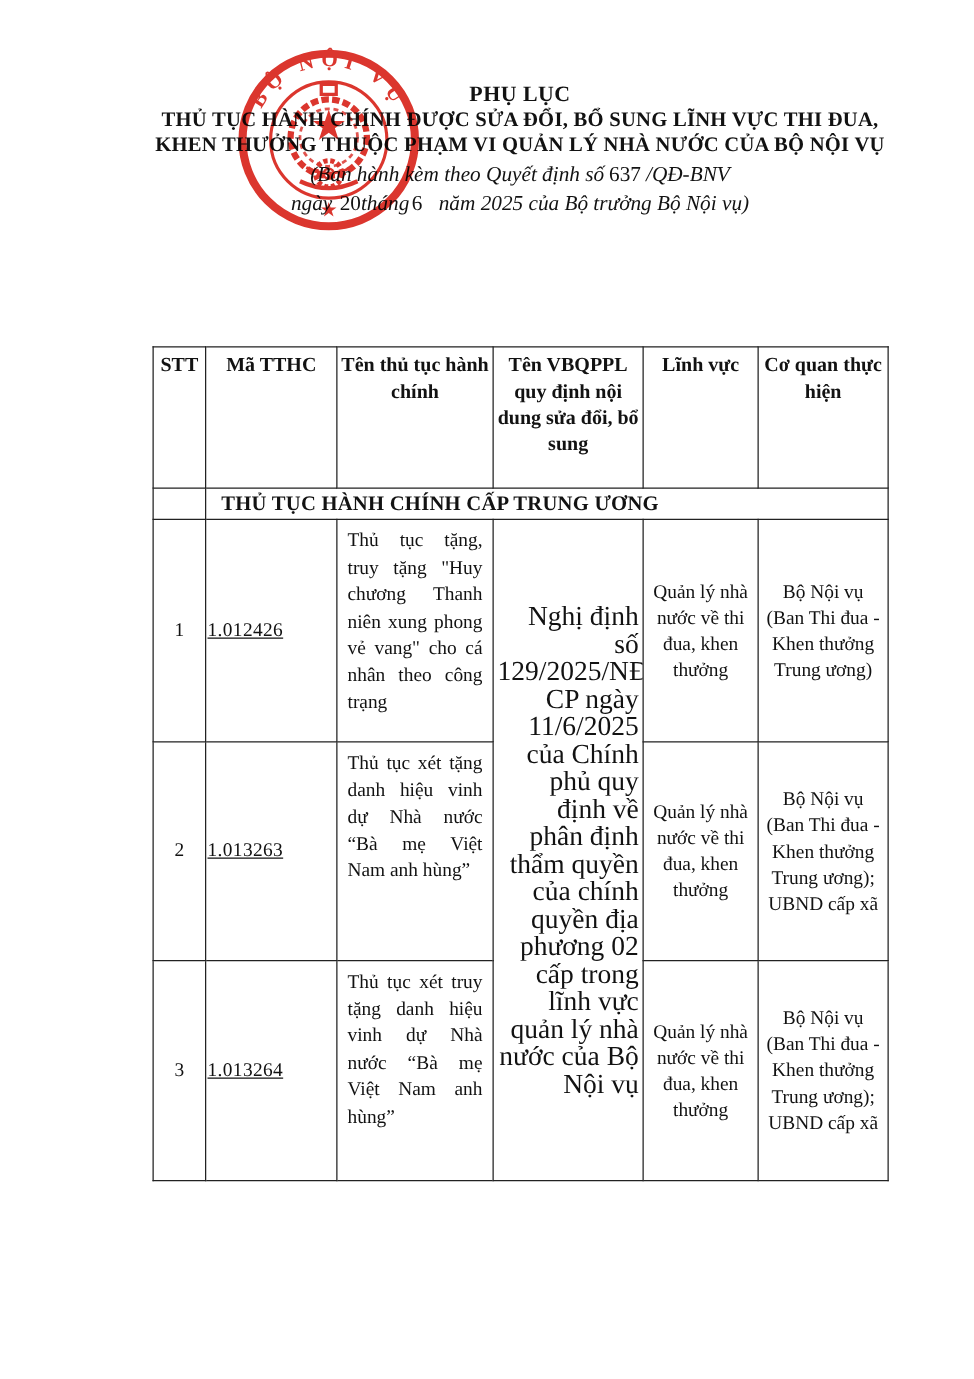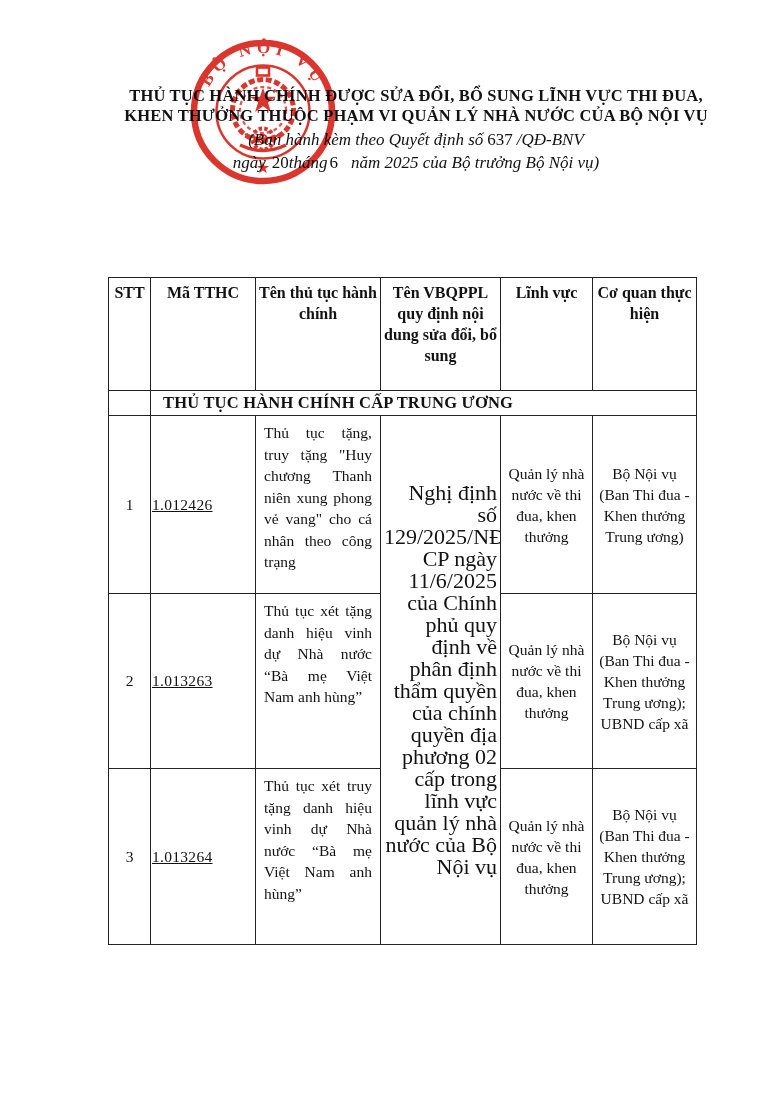--- a/index.html
+++ b/index.html
@@ -24,21 +24,21 @@
 
   
   .section-heading{
     top:192px;
     font-weight:bold;font-size:17.5px;line-height:22.5px;
     text-align:justify;text-indent:30px;letter-spacing:.1px;
   }
 
   
   .main-table{
-    position:absolute;left:108px;top:277px;
+    position:absolute;left:122px;top:277px;
     border-collapse:collapse;table-layout:fixed;
     width:588px;
     font-size:15.5px;
     border:1.5px solid #222;
   }
   .main-table th,.main-table td{
     border:1px solid #222;
     overflow:hidden;
   }
   tr.head-row{height:113px;}
@@ -74,20 +74,21 @@
   .seal{
     position:absolute;left:188px;top:37px;width:150px;height:150px;
     mix-blend-mode:multiply;opacity:.92;pointer-events:none;
   }
 </style>
 </head>
 <body>
 
 <div id="page">
 
+  <div class="content-block doc-title">PHỤ LỤC</div>
 
   <div class="content-block doc-sub">
     <div>THỦ TỤC HÀNH CHÍNH ĐƯỢC SỬA ĐỔI, BỔ SUNG LĨNH VỰC THI ĐUA,</div>
     <div>KHEN THƯỞNG THUỘC PHẠM VI QUẢN LÝ NHÀ NƯỚC CỦA BỘ NỘI VỤ</div>
   </div>
 
   <div class="content-block doc-issuance">
     <div><span>(Ban hành kèm theo Quyết định số</span><span class="rm gap-s">637</span><span>/QĐ-BNV</span></div>
     <div><span>ngày</span><span class="rm gap-m">20</span><span>tháng</span><span class="rm gap-6">6</span><span>năm 2025 của Bộ trưởng Bộ Nội vụ)</span></div>
   </div>

